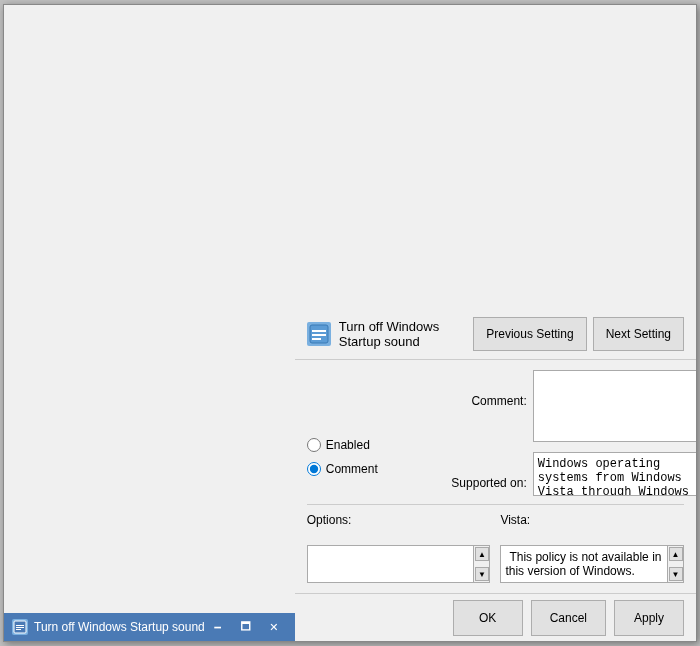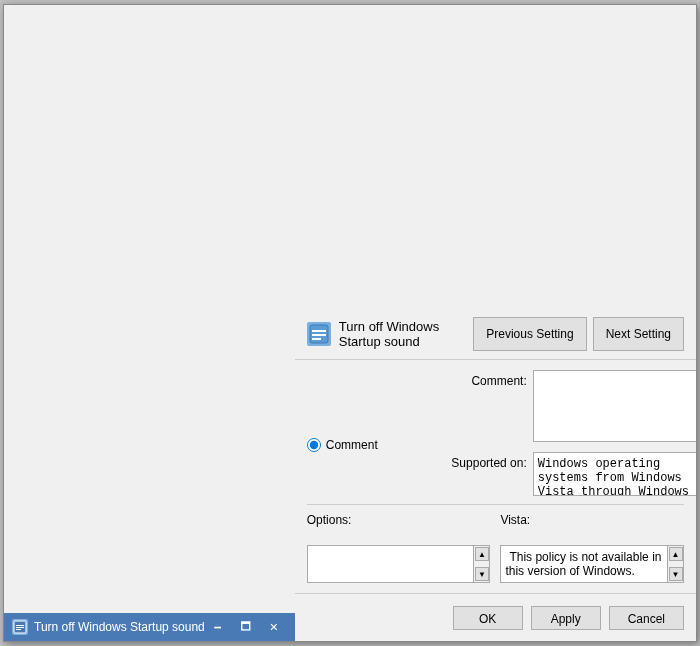--- a/index.html
+++ b/index.html
@@ -154,20 +154,21 @@
       display: flex;
       align-items: flex-start;
       gap: 6px;
     }
     .field-label {
       font-size: 12px;
       width: 80px;
       flex-shrink: 0;
       padding-top: 4px;
       text-align: right;
+      margin-top: 20px;
     }
     .scroll-arrow {
       width: 14px;
       height: 14px;
       background: #e1e1e1;
       border: 1px solid #aaa;
       cursor: pointer;
       display: flex;
       align-items: center;
       justify-content: center;
@@ -219,21 +220,21 @@
       gap: 8px;
       flex-shrink: 0;
     }
     .footer-btn {
       padding: 5px 18px;
       font-size: 12px;
       background: #e1e1e1;
       border: 1px solid #adadad;
       cursor: pointer;
       min-width: 70px;
-      height: 24px;
+      height: 36px;
     }
     .right-scrollbar {
       width: 16px;
       background: #f0f0f0;
       border-left: 1px solid #aaa;
       display: flex;
       flex-direction: column;
       justify-content: space-between;
       align-items: center;
       padding: 1px 1px;
@@ -291,20 +292,24 @@
       <div class="header-buttons">
         <button class="nav-btn">Previous Setting</button>
         <button class="nav-btn">Next Setting</button>
       </div>
     </div>
 
     <div class="main-content">
       <div class="top-section">
 
         <div class="radio-group">
+          <label class="radio-label">
+            <input type="radio" class="radio-input" name="config" value="enabled" style="">
+            <span>Enabled</span>
+          </label>
           <label class="radio-label">
             <input type="radio" class="radio-input" name="config" value="disabled" checked="" style="">
             <span>Comment</span>
           </label>
         </div>
 
         <div class="right-section">
 
           <div class="field-row">
             <span class="field-label">Comment:</span>
@@ -357,17 +362,17 @@
               <div class="scroll-arrow">▲</div>
               <div class="scroll-arrow">▼</div>
             </div>
           </div>
         </div>
       </div>
     </div>
 
     <div class="footer">
       <button class="footer-btn">OK</button>
+      <button class="footer-btn">Cancel</button>
       <button class="footer-btn">Apply</button>
-      <button class="footer-btn">Cancel</button>
     </div>
   </div>
 </div>
 
 </body></html>

